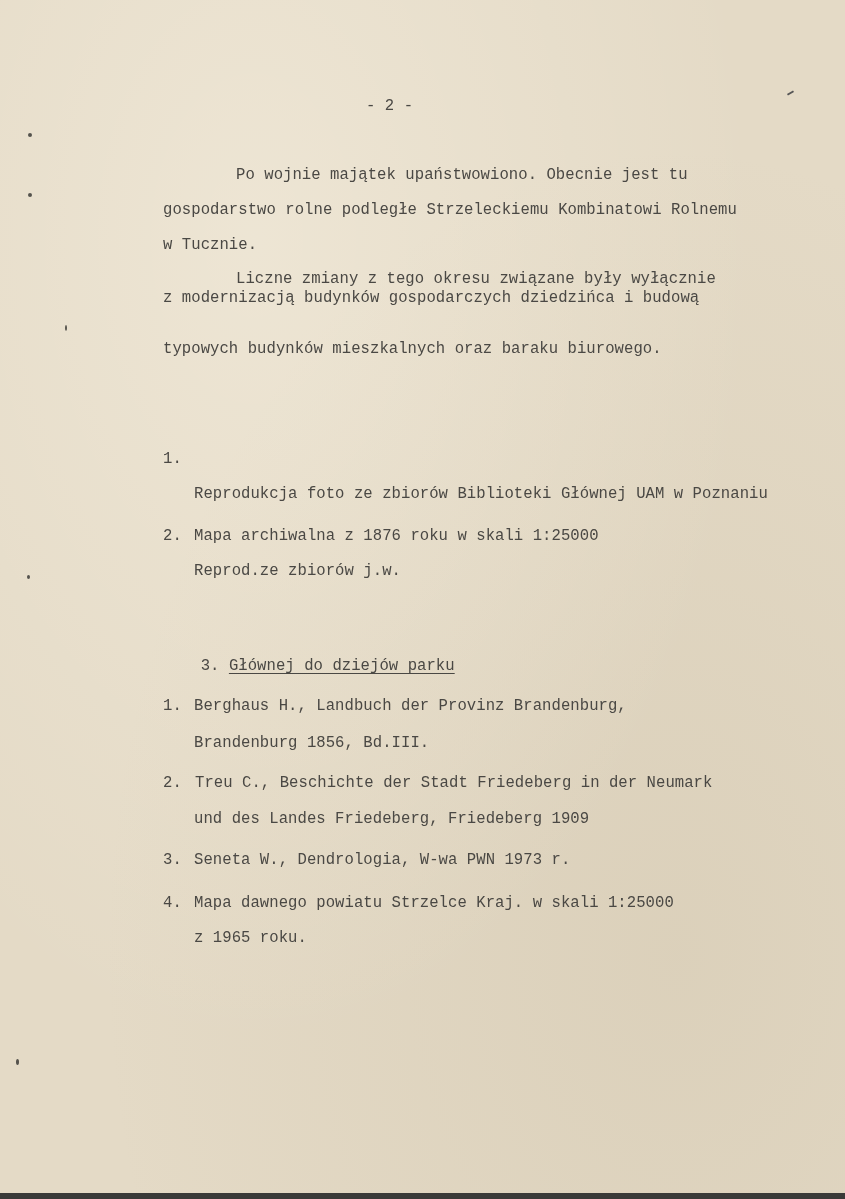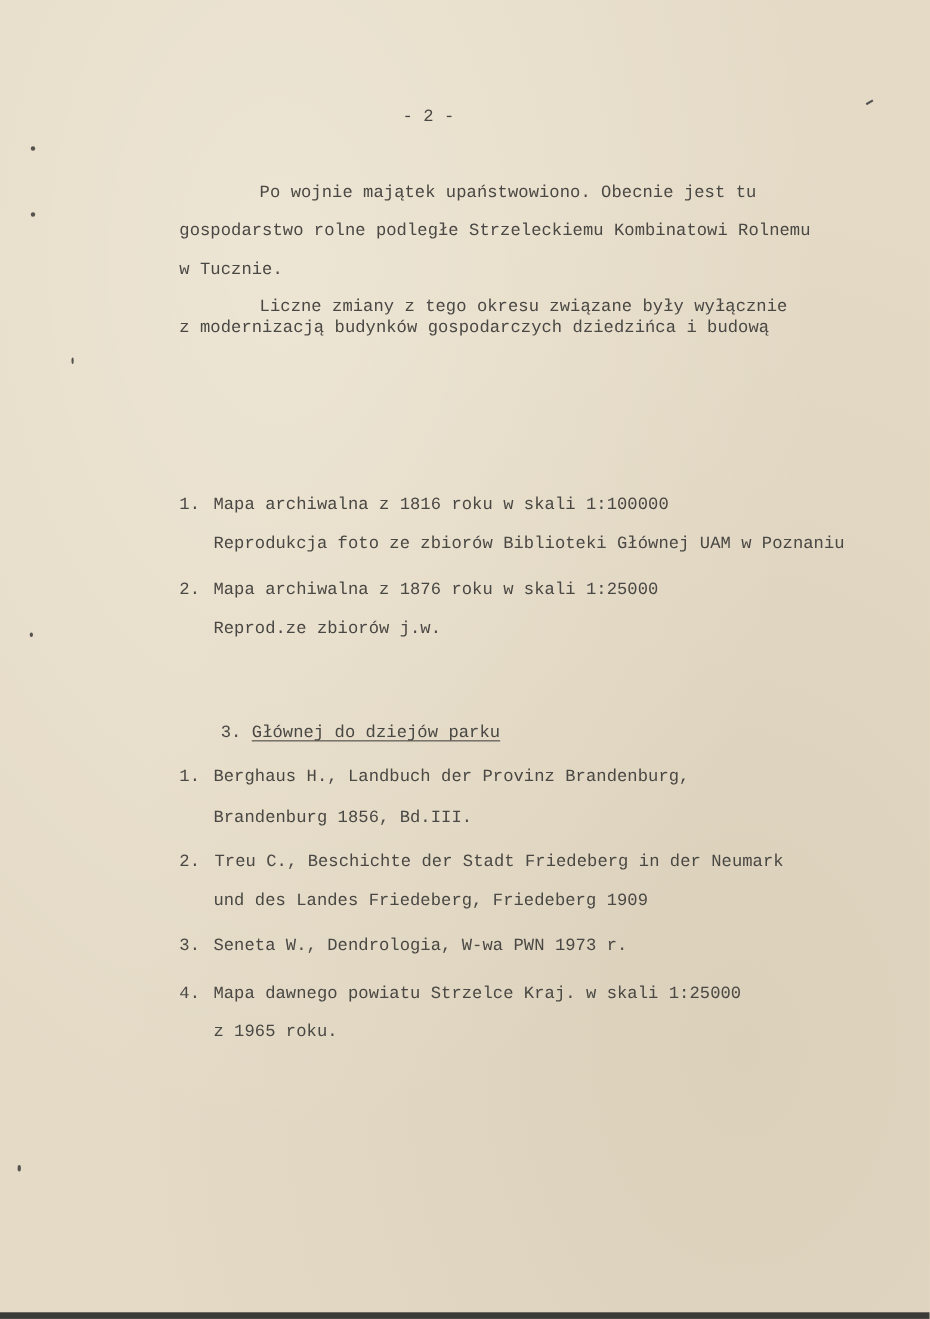--- a/index.html
+++ b/index.html
@@ -38,24 +38,24 @@
 
   <div class="line" style="left:366px; top:97px;">- 2 -</div>
   <div class="mark" style="left:787px; top:92px;"></div>
 
   <div class="line" style="left:236px; top:166px;">Po wojnie majątek upaństwowiono. Obecnie jest tu</div>
   <div class="line" style="left:163px; top:201px;">gospodarstwo rolne podległe Strzeleckiemu Kombinatowi Rolnemu</div>
   <div class="line" style="left:163px; top:236px;">w Tucznie.</div>
 
   <div class="line" style="left:236px; top:270px;">Liczne zmiany z tego okresu związane były wyłącznie</div>
   <div class="line" style="left:163px; top:289px;">z modernizacją budynków gospodarczych dziedzińca i budową</div>
+  <div class="line" style="left:163px; top:340px;">typowych budynków mieszkalnych oraz baraku biurowego.</div>
 
 
   <div class="line" style="left:163px; top:450px;">1.</div>
-  <div class="line" style="left:194px; top:450px;">Mapa archiwalna z 1816 roku w skali 1:100000</div>
   <div class="line" style="left:194px; top:485px;">Reprodukcja foto ze zbiorów Biblioteki Głównej UAM w Poznaniu</div>
 
   <div class="line" style="left:163px; top:527px;">2.</div>
   <div class="line" style="left:194px; top:527px;">Mapa archiwalna z 1876 roku w skali 1:25000</div>
   <div class="line" style="left:194px; top:562px;text-align:right;">Reprod.ze zbiorów j.w.</div>
 
   <div class="line" style="left:163px; top:639px;">
     <span>3.</span><span> </span><span class="u">Głównej do dziejów parku</span>
   </div>
 

